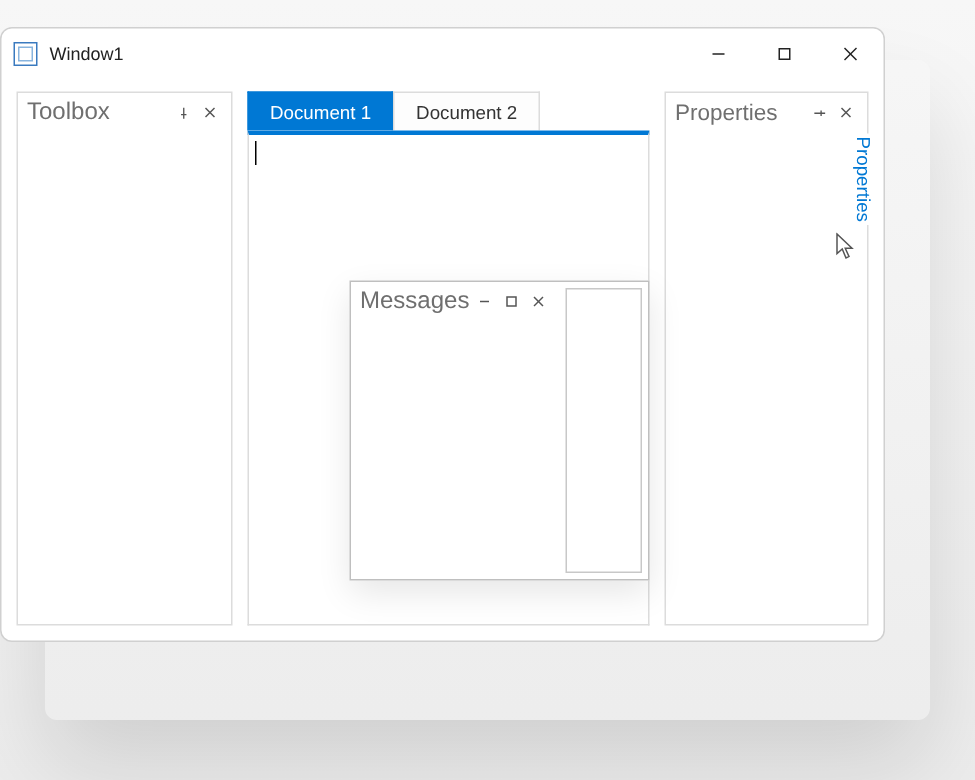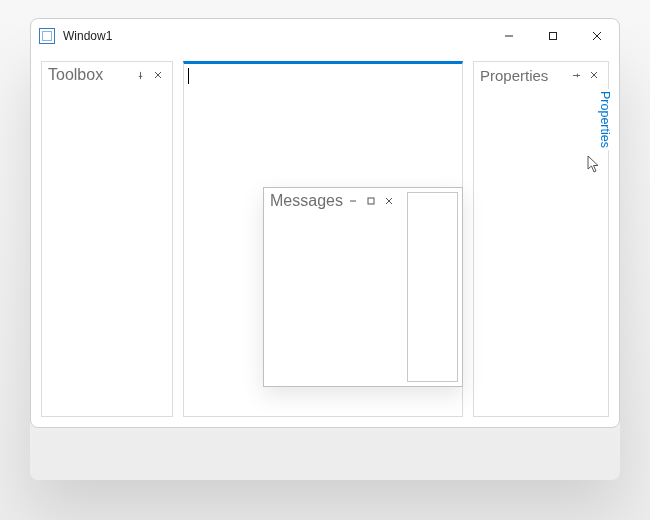--- a/index.html
+++ b/index.html
@@ -1,21 +1,21 @@
 <!DOCTYPE html>
 <html><head>
 <meta charset="utf-8">
 <style>
   * { box-sizing: border-box; margin: 0; padding: 0; }
   html, body { width: 650px; height: 520px; overflow: hidden; font-family: "Segoe UI", sans-serif; background: #f0f0f0; }
   
   .stage {
     width: 650px; height: 520px; position: relative;
     background: linear-gradient(#f7f7f7, #ececec);
-    display: flex; align-items: flex-start; justify-content: center;
+    display: flex; align-items: flex-start; justify-content: flex-start;
     padding-top: 18px;
   }
   .shadow {
     position: absolute; left: 30px; right: 30px; top: 40px; bottom: 40px;
     box-shadow: 0 30px 60px rgba(0,0,0,0.12);
     border-radius: 8px;
   }
   
   .window {
     width: 590px; height: 410px;
@@ -64,21 +64,21 @@
     height:26px; display:flex; align-items:center; padding:0 6px;
     color:#6f6f6f; font-size:16px; font-weight:300;
   }
   .panel-header .spacer{flex:1;}
   .panel-btn {
     width:16px; height:16px; display:flex; align-items:center; justify-content:center;
     font-size:10px; color:#555; margin-left:2px;
   }
   .panel-btn svg{width:10px;height:10px;stroke:#555;stroke-width:1;fill:none;}
   
-  .toolbox { width:132px; }
+  .toolbox { width:144px; }
   .toolbox .panel-body{flex:1;}
   
   .center { flex:1; display:flex; flex-direction:column; }
   .doctabs { display:flex; height:26px; }
   .doctab {
     padding:0 14px; display:flex; align-items:center;
     font-size:12.5px; border:1px solid #dcdcdc; border-bottom:none;
     background:#fdfdfd; color:#333;
   }
   .doctab.active {
@@ -172,20 +172,28 @@
             <svg viewBox="0 0 10 10">
                 <line x1="2" y1="2" x2="8" y2="8"></line>
                 <line x1="8" y1="2" x2="2" y2="8"></line>
               </svg>
           </span>
         </div>
         <div class="panel-body"></div>
       </div>
 
       <div class="center">
+        <div class="doctabs">
+          <div class="doctab active">
+            <span>Document 1</span>
+          </div>
+          <div class="doctab">
+            <span>Document 2</span>
+          </div>
+        </div>
         <div class="docbody">
           <div class="caret"></div>
         </div>
       </div>
 
       <div class="panel properties">
         <div class="panel-header">
           <span>Properties</span>
           <span class="spacer"></span>
           <span class="panel-btn unpin">

